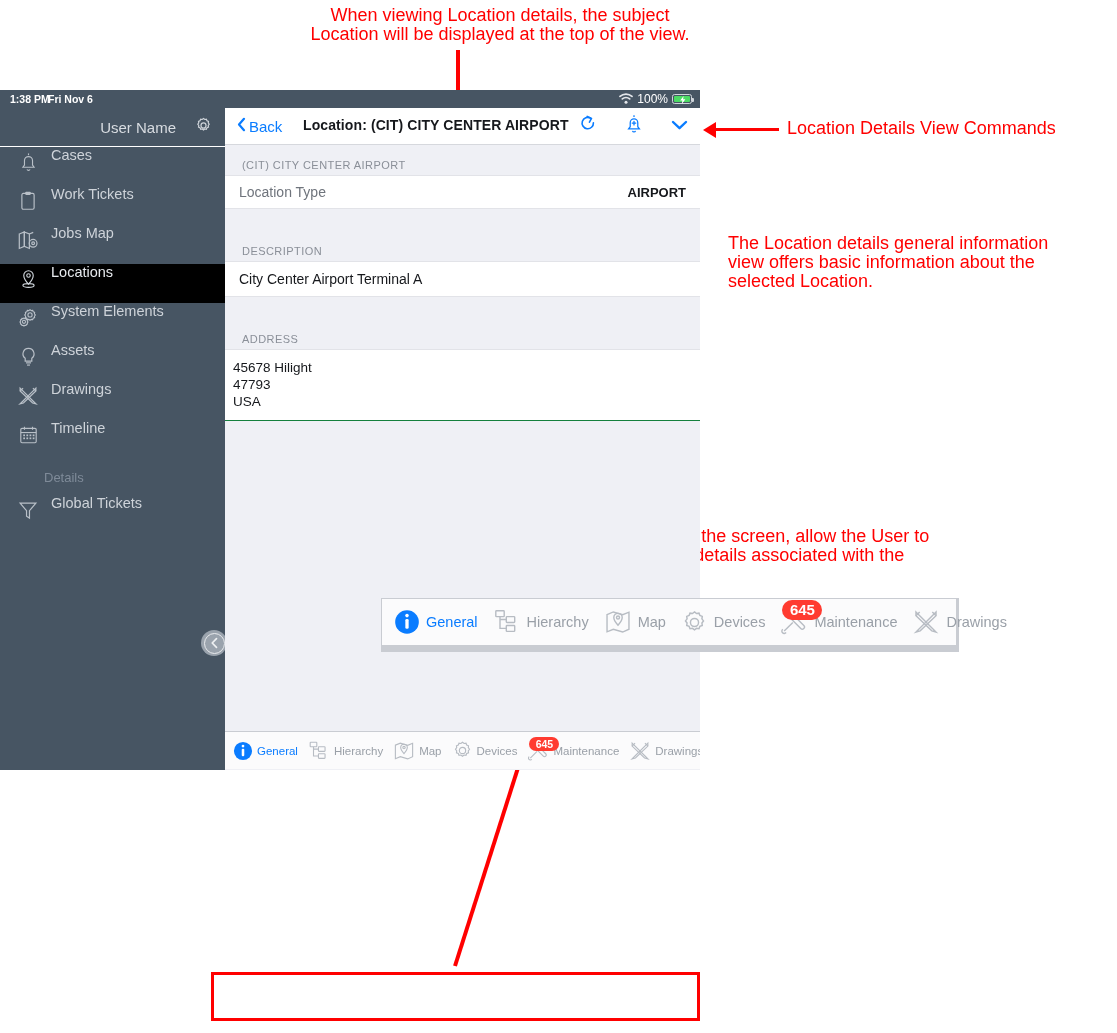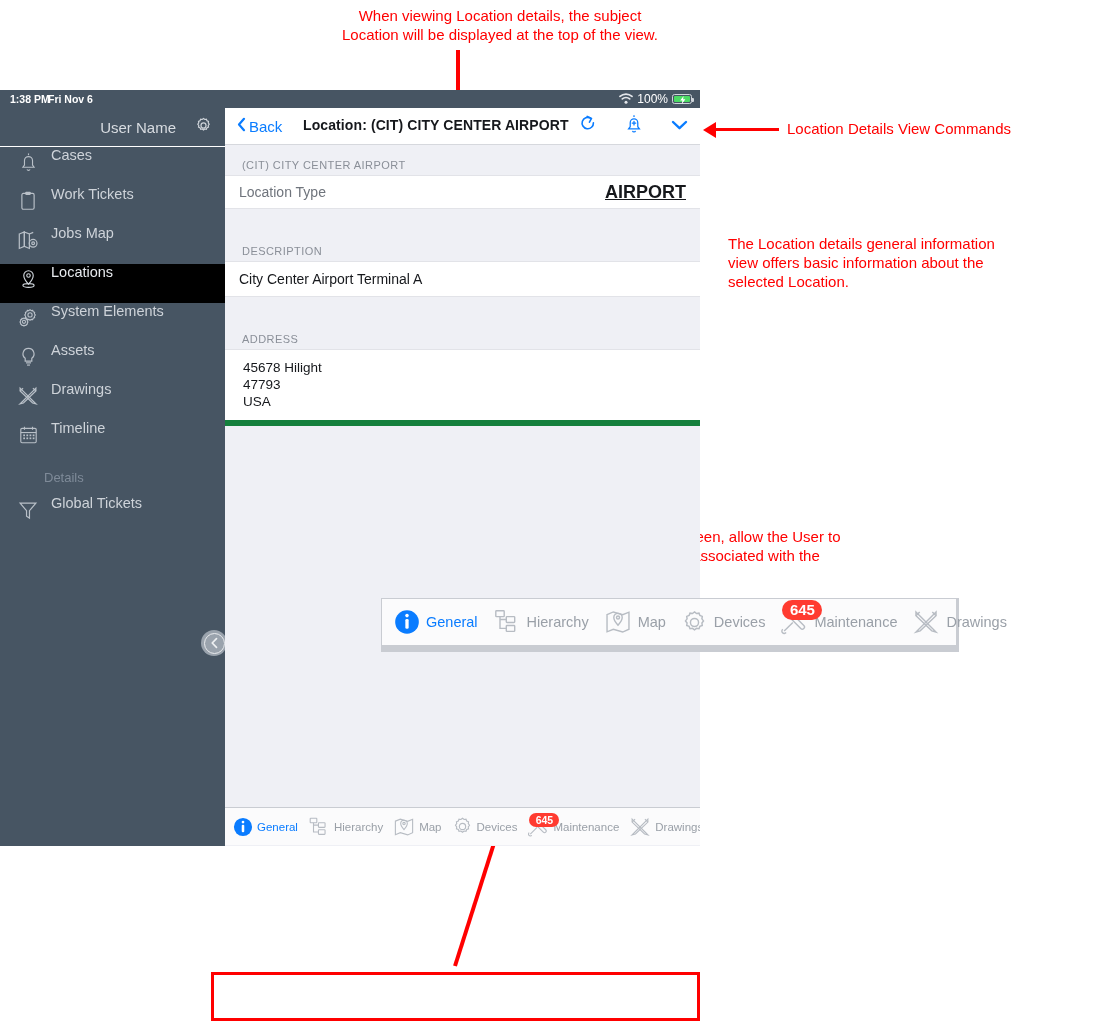--- a/index.html
+++ b/index.html
@@ -2,28 +2,28 @@
 <html><head>
 <meta charset="utf-8">
 <style>
   html,body{margin:0;padding:0;}
   body{
     width:1117px;height:1033px;position:relative;background:#ffffff;
     font-family:"Liberation Sans","DejaVu Sans",sans-serif;
     -webkit-font-smoothing:antialiased;overflow:hidden;
   }
   
-  .anno{position:absolute;color:#ff0000;font-size:15px;line-height:19px;white-space:pre-line;}
+  .anno{position:absolute;color:#ff0000;font-size:18px;line-height:19px;white-space:pre-line;}
   .anno.center{text-align:center;}
   .redline{position:absolute;background:#ff0000;}
   .redbox{position:absolute;border:3px solid #ff0000;box-sizing:border-box;}
   .arrow-head{position:absolute;width:0;height:0;}
 
   
-  #device{position:absolute;left:0;top:90px;width:700px;height:756px;background:#eab308;overflow:hidden;}
+  #device{position:absolute;left:0;top:90px;width:700px;height:680px;background:#eab308;overflow:hidden;}
 
   
   #statusbar{position:absolute;left:0;top:0;width:700px;height:18px;background:#475563;color:#ffffff;font-size:10.5px;}
   #statusbar .time{position:absolute;left:10px;top:3px;font-weight:bold;}
   #statusbar .date{position:absolute;left:48px;top:3px;font-weight:bold;}
   #statusbar .right{position:absolute;right:8px;top:2px;display:flex;align-items:center;gap:4px;}
   #statusbar .pct{font-size:12px;font-weight:normal;}
   .batt{width:20px;height:10px;border:1px solid #cfd4da;border-radius:2.5px;position:relative;box-sizing:border-box;}
   .batt:after{content:"";position:absolute;right:-3px;top:2.5px;width:2px;height:4px;background:#cfd4da;border-radius:0 1px 1px 0;}
   .batt i{position:absolute;left:1px;top:1px;bottom:1px;right:1px;background:#4cd964;border-radius:1px;display:block;}
@@ -51,24 +51,24 @@
   #navbar .back{display:flex;align-items:center;color:#0a7cff;font-size:15px;margin-left:12px;cursor:pointer;}
   #navbar .back .chev{margin-right:3px;}
   #navbar .title{position:absolute;left:78px;top:9px;font-size:14px;font-weight:bold;color:#16181c;letter-spacing:.1px;}
   #navbar .cmds{position:absolute;right:12px;top:0;height:36px;display:flex;align-items:center;gap:28px;}
 
   
   .sec-hdr{height:26px;display:flex;align-items:flex-end;padding:0 0 4px 17px;color:#8a8f98;font-size:11px;letter-spacing:.45px;background:#eff0f5;}
   .row{background:#ffffff;border-top:1px solid #e2e3e8;border-bottom:1px solid #e2e3e8;padding:0 14px;box-sizing:border-box;
        display:flex;align-items:center;justify-content:space-between;min-height:34px;}
   .row .k{color:#6f747c;font-size:14px;}
-  .row .v{color:#16181c;font-size:18px;font-weight:bold;text-decoration:underline;}
+  .row .v{color:#16181c;font-size:13px;font-weight:bold;}
   .row .free{color:#16181c;font-size:14px;}
   .gap{height:22px;background:#eff0f5;}
-  .addr{background:#ffffff;border-top:1px solid #e2e3e8;border-bottom:6px solid #15803d;padding:9px 14px 10px 18px;}
+  .addr{background:#ffffff;border-top:1px solid #e2e3e8;border-bottom:1px solid #15803d;padding:9px 14px 10px 8px;}
   .addr div{color:#16181c;font-size:13.5px;line-height:17px;}
 
   
   .tabbar{display:flex;align-items:center;background:#fbfbfc;box-sizing:border-box;}
   .tab{display:flex;align-items:center;position:relative;}
   .tab .tico{display:flex;align-items:center;justify-content:center;}
   .tab .tlbl{color:#9aa0a8;}
   .tab.on .tlbl{color:#0a7cff;}
   .badge{position:absolute;background:#ff3b30;color:#fff;font-weight:bold;text-align:center;border-radius:999px;}
 

